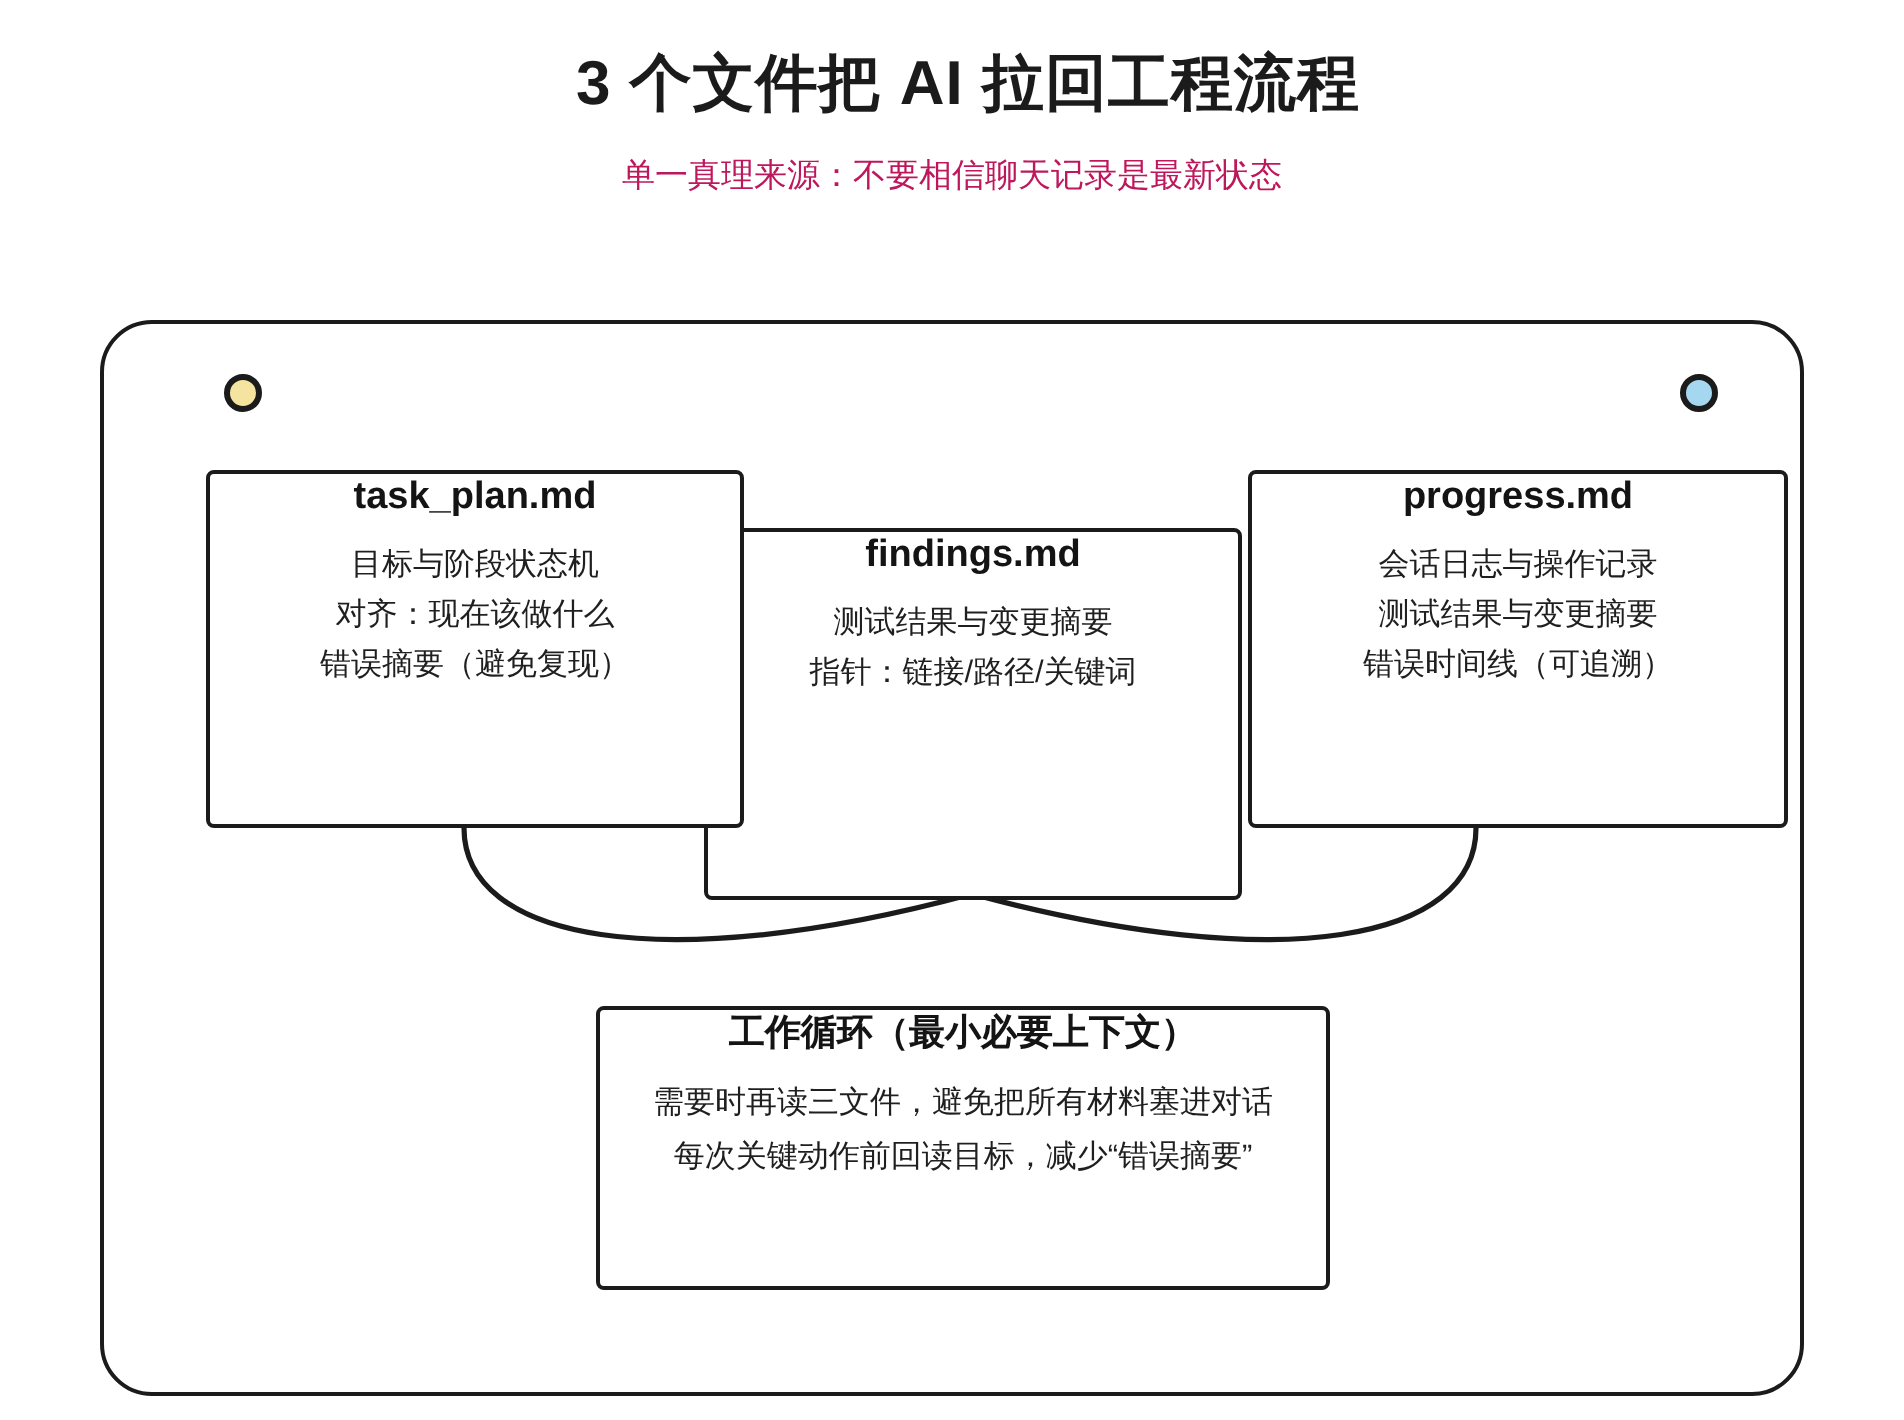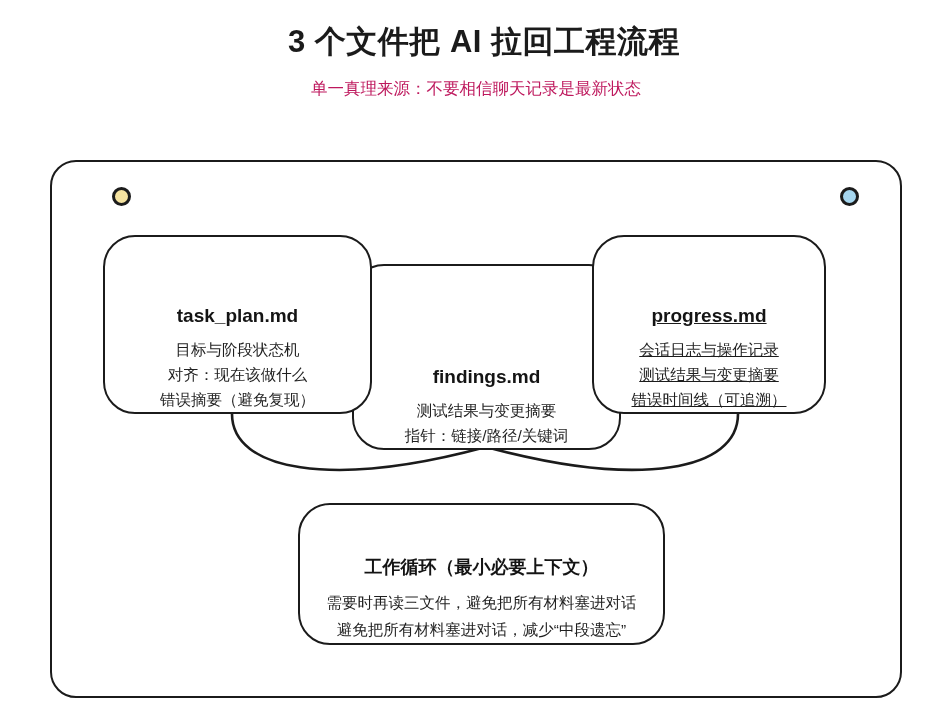--- a/index.html
+++ b/index.html
@@ -83,26 +83,26 @@
   }
   #dot-left  { left: 112px; top: 187px; }
   #dot-right { left: 840px; top: 187px; }
 
   
   .card {
     position: absolute;
     box-sizing: border-box;
     background: #ffffff;
     border: 2.6px solid #1b1b1b;
-    border-radius: 32px;
+    border-radius: 4px;
     text-align: center;
     display: flex;
     flex-direction: column;
     align-items: center;
-    justify-content: flex-end;
+    justify-content: flex-start;
   }
   .card-title {
     font-size: 19px;
     font-weight: 700;
     color: #141414;
     line-height: 1.25;
     margin-bottom: 9px;
   }
   .card-line {
     font-size: 15.5px;
@@ -113,26 +113,25 @@
   }
 
   #card-task-plan {
     left: 103px;
     top: 235px;
     width: 269px;
     height: 179px;
     z-index: 3;
   }
   #card-progress {
-    left: 592px;
+    left: 624px;
     top: 235px;
-    width: 234px;
+    width: 270px;
     height: 179px;
     z-index: 3;
-    text-decoration: underline;
   }
   #card-findings {
     left: 352px;
     top: 264px;
     width: 269px;
     height: 186px;
     z-index: 2;
   }
   #card-loop {
     left: 298px;
@@ -185,16 +184,16 @@
 
   <div class="card" id="card-findings">
     <div class="card-title">findings.md</div>
     <div class="card-line">测试结果与变更摘要</div>
     <div class="card-line">指针：链接/路径/关键词</div>
   </div>
 
   <div class="card" id="card-loop">
     <div class="card-title">工作循环（最小必要上下文）</div>
     <div class="card-line">需要时再读三文件，避免把所有材料塞进对话</div>
-    <div class="card-line">避免把所有材料塞进对话，减少“中段遗忘”</div>
+    <div class="card-line">每次关键动作前回读目标，减少“错误摘要”</div>
   </div>
 
 </div>
 
 </body></html>

